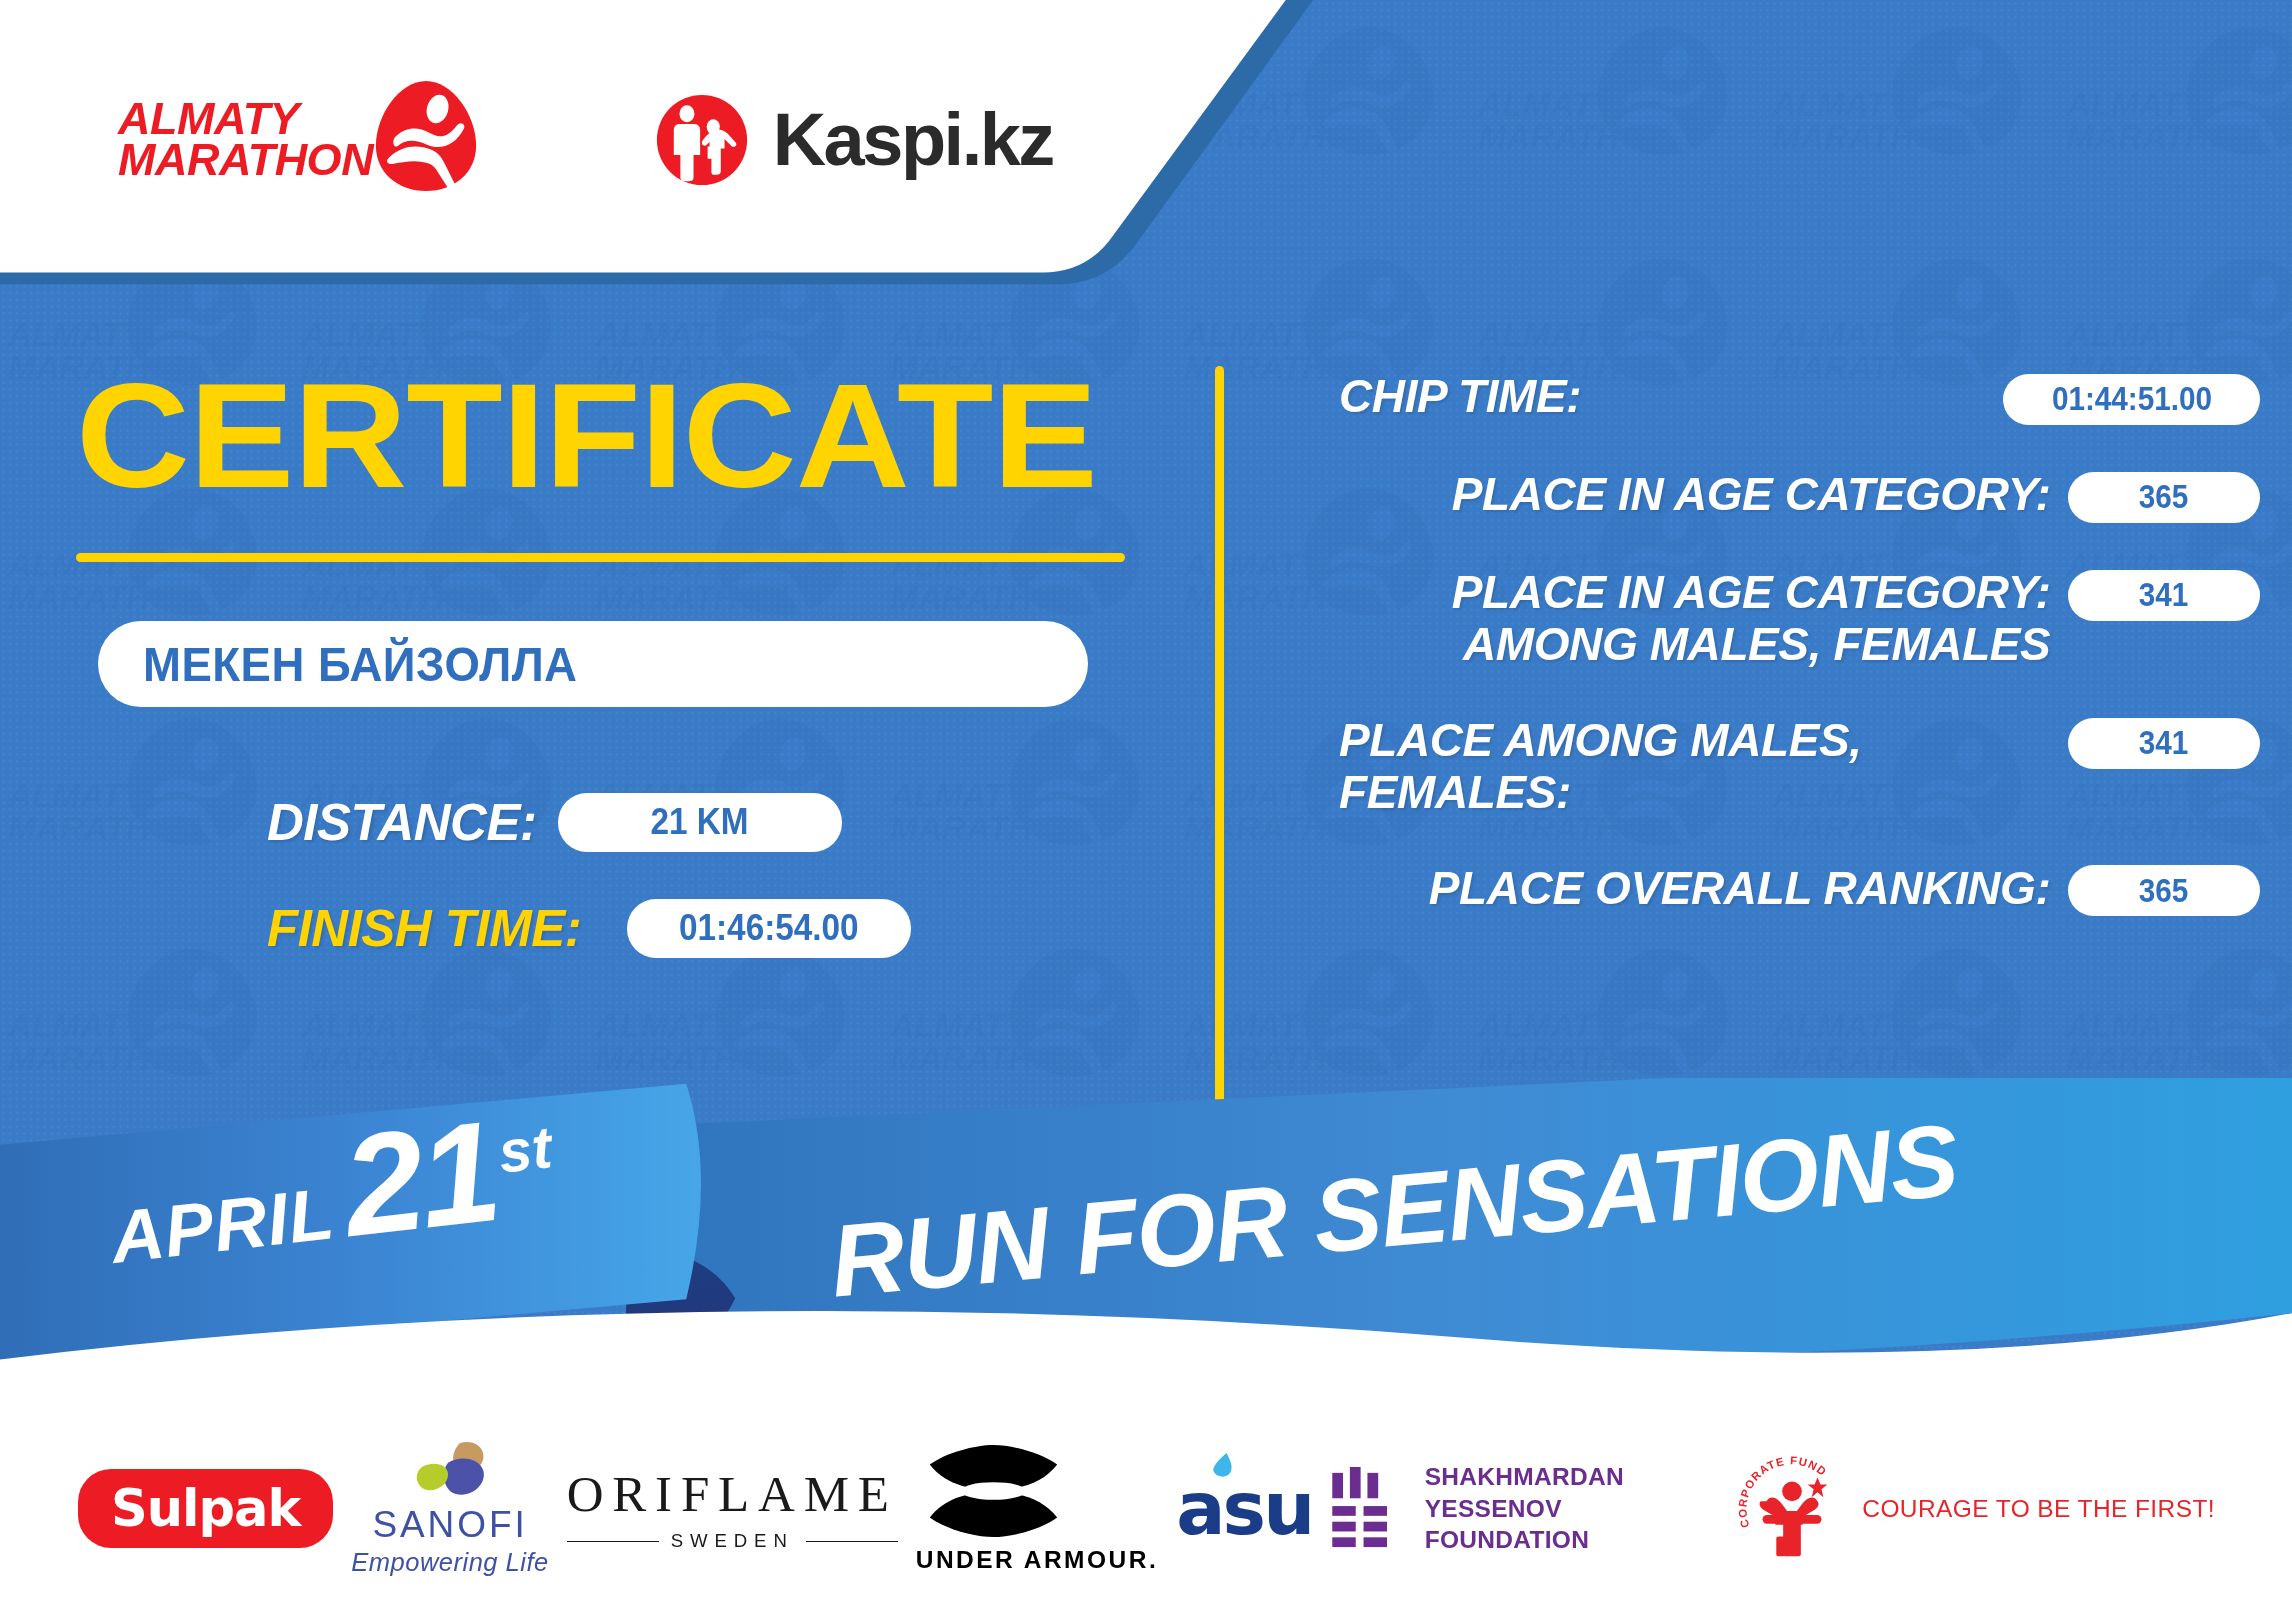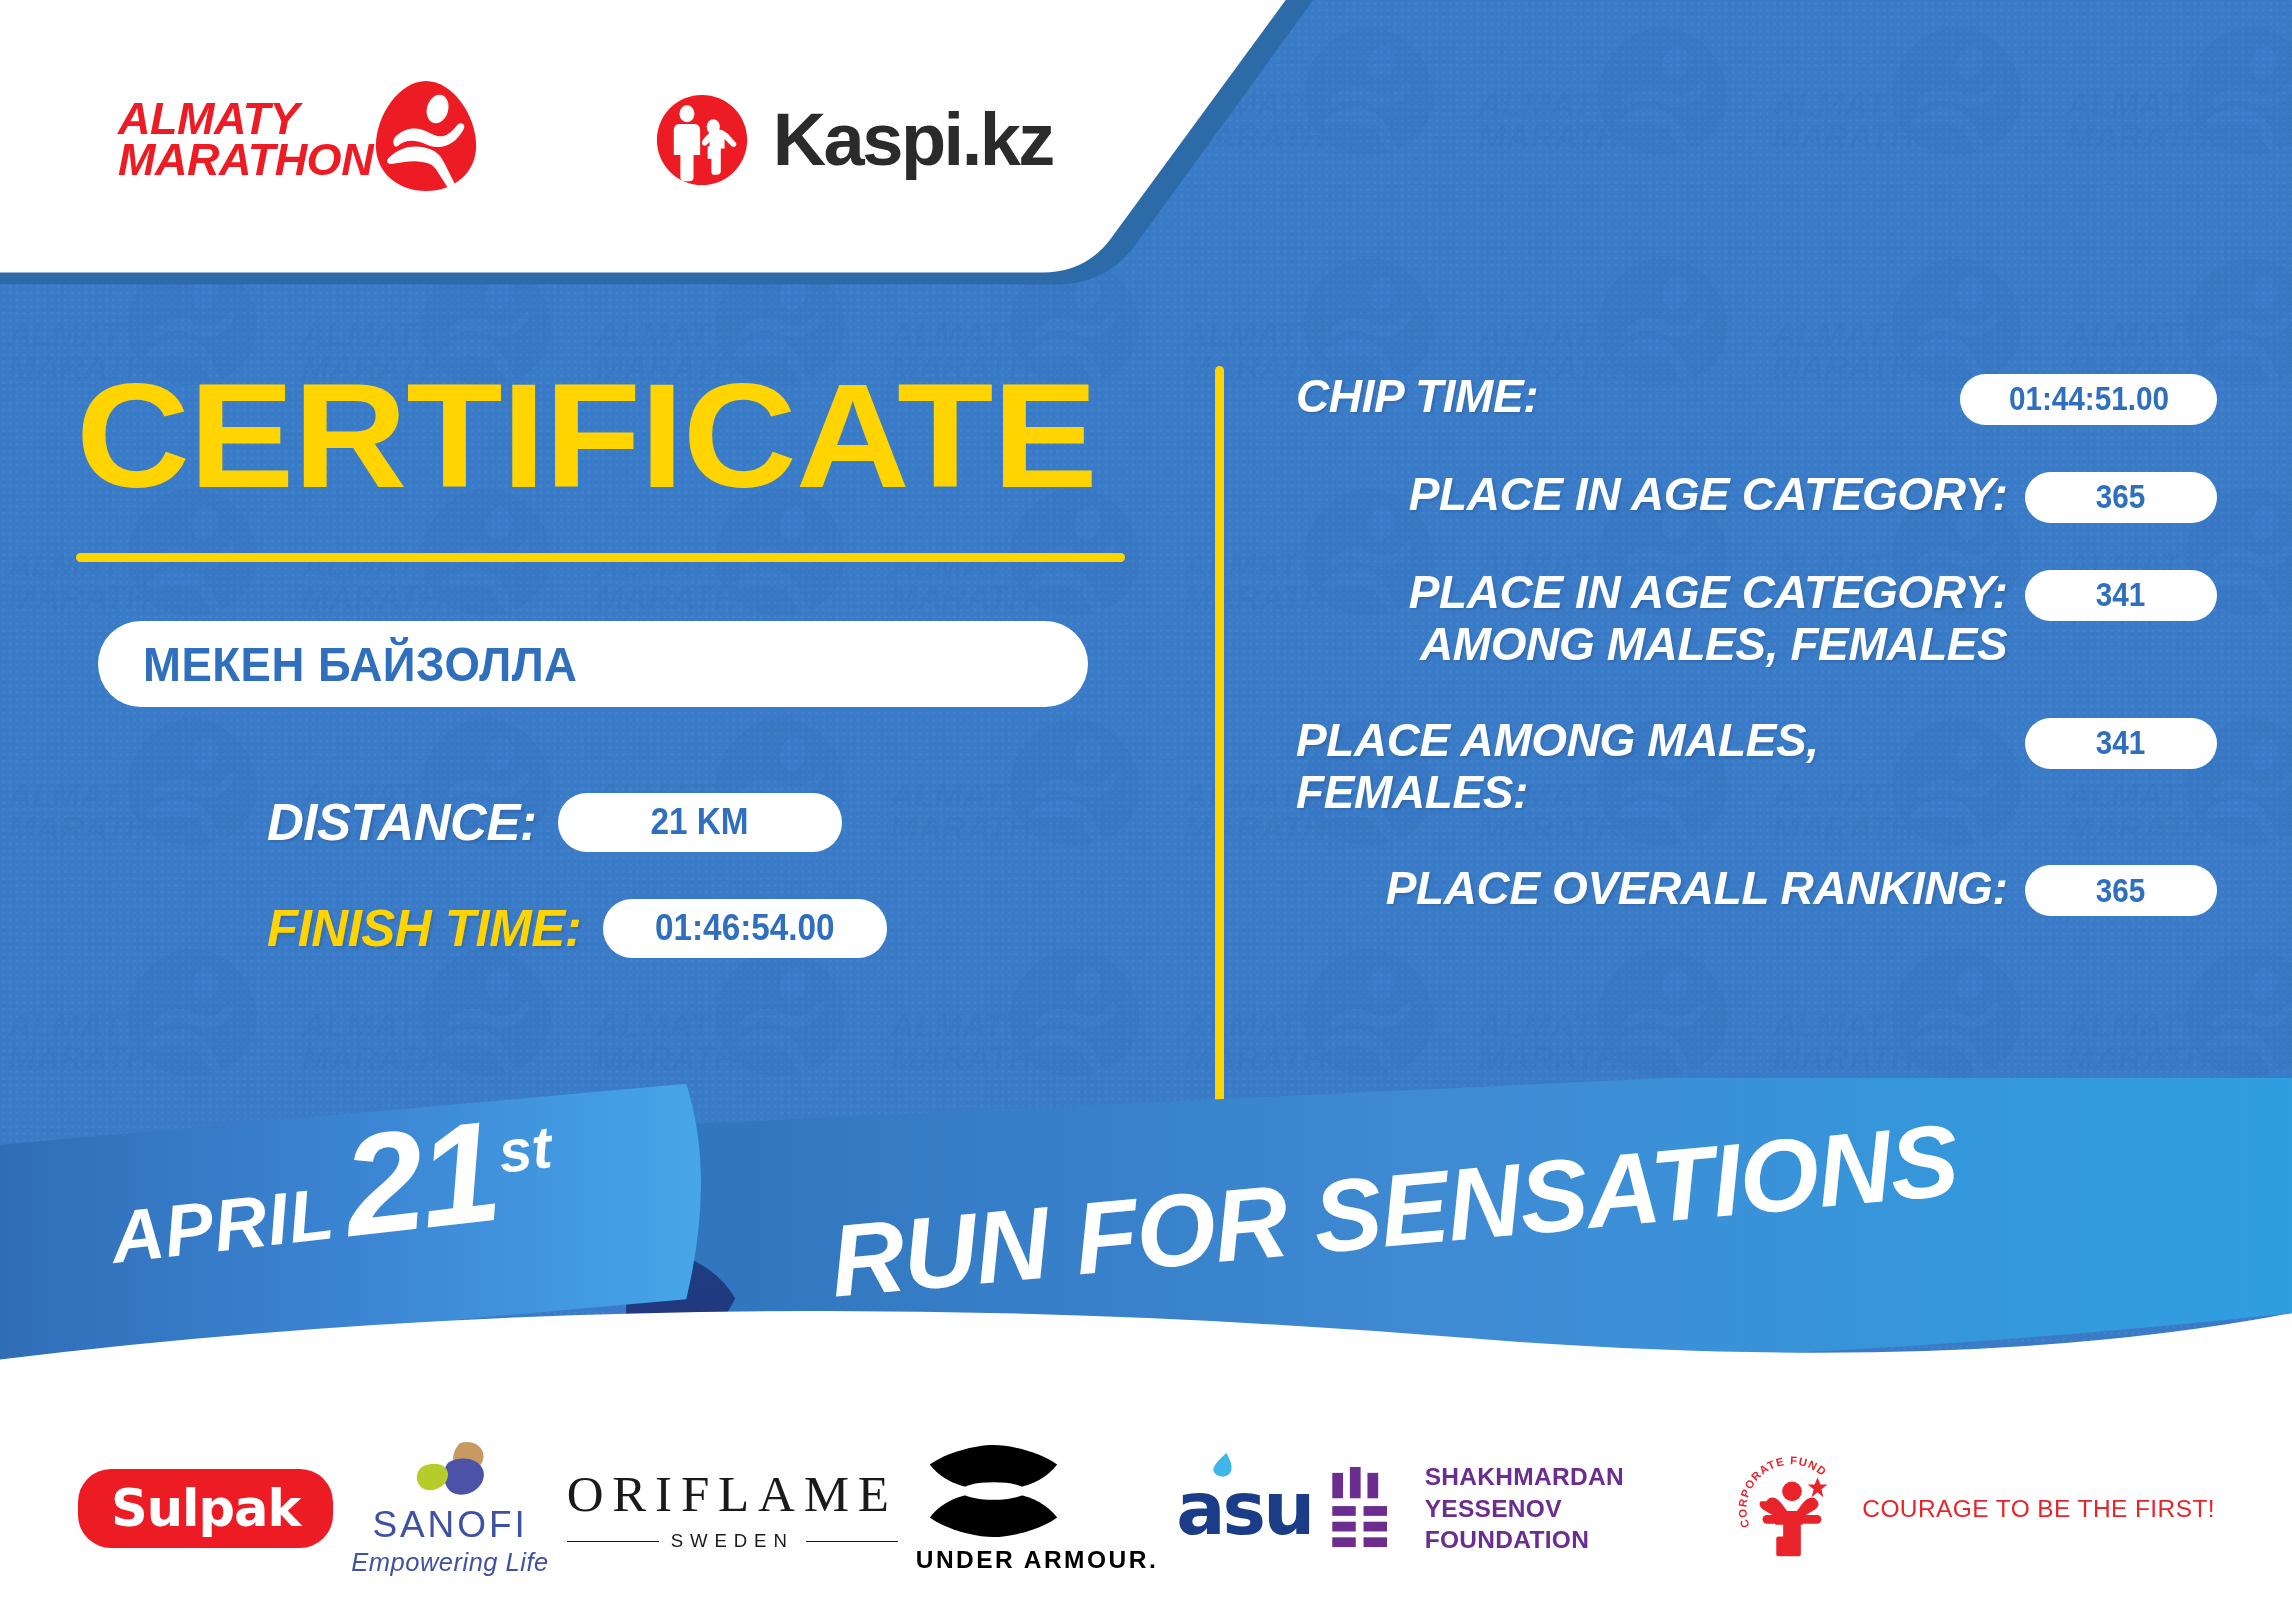--- a/index.html
+++ b/index.html
@@ -72,21 +72,21 @@
     margin:59px 0 0 98px;width:990px;height:86px;
     background:#fff;border-radius:43px;
     display:flex;align-items:center;padding-left:45px;box-sizing:border-box;
   }
   #name-value{
     font-size:49px;font-weight:700;color:#2f6fbe;letter-spacing:0.5px;
     transform:scaleX(.93);transform-origin:left center;
   }
 
   .left-row{display:flex;align-items:center;margin-left:267px;}
-  .left-row + .left-row{margin-top:47px;}
+  .left-row + .left-row{margin-top:47px;gap:24px;}
   #row-distance{margin-top:86px;}
   .left-label{
     font-size:51px;font-weight:700;font-style:italic;color:#fff;
     letter-spacing:-0.5px;white-space:nowrap;
     text-shadow:2px 2px 2.9px rgba(0,0,0,.13);
   }
   .left-label.yellow{color:#ffd400;}
   .left-pill{
     background:#fff;border-radius:29px;height:59px;width:284px;
     display:flex;align-items:center;justify-content:center;margin-left:21.6px;
@@ -97,21 +97,21 @@
   }
 
   
   #divider{
     position:absolute;left:1215px;top:366px;width:8.8px;height:740px;
     background:#ffd400;border-radius:4.9px;
   }
 
   
   #right-col{
-    position:absolute;left:1296px;top:370px;width:921px;
+    position:absolute;left:1339px;top:370px;width:921px;
   }
   .stat-row{
     display:flex;align-items:flex-start;justify-content:flex-end;
     width:100%;
   }
   .stat-row + .stat-row{margin-top:43px;}
   .stat-label{
     font-size:46px;font-weight:700;font-style:italic;color:#fff;
     line-height:1.14;text-align:left;flex:1;letter-spacing:-0.4px;
     text-shadow:2px 2px 2.9px rgba(0,0,0,.13);

